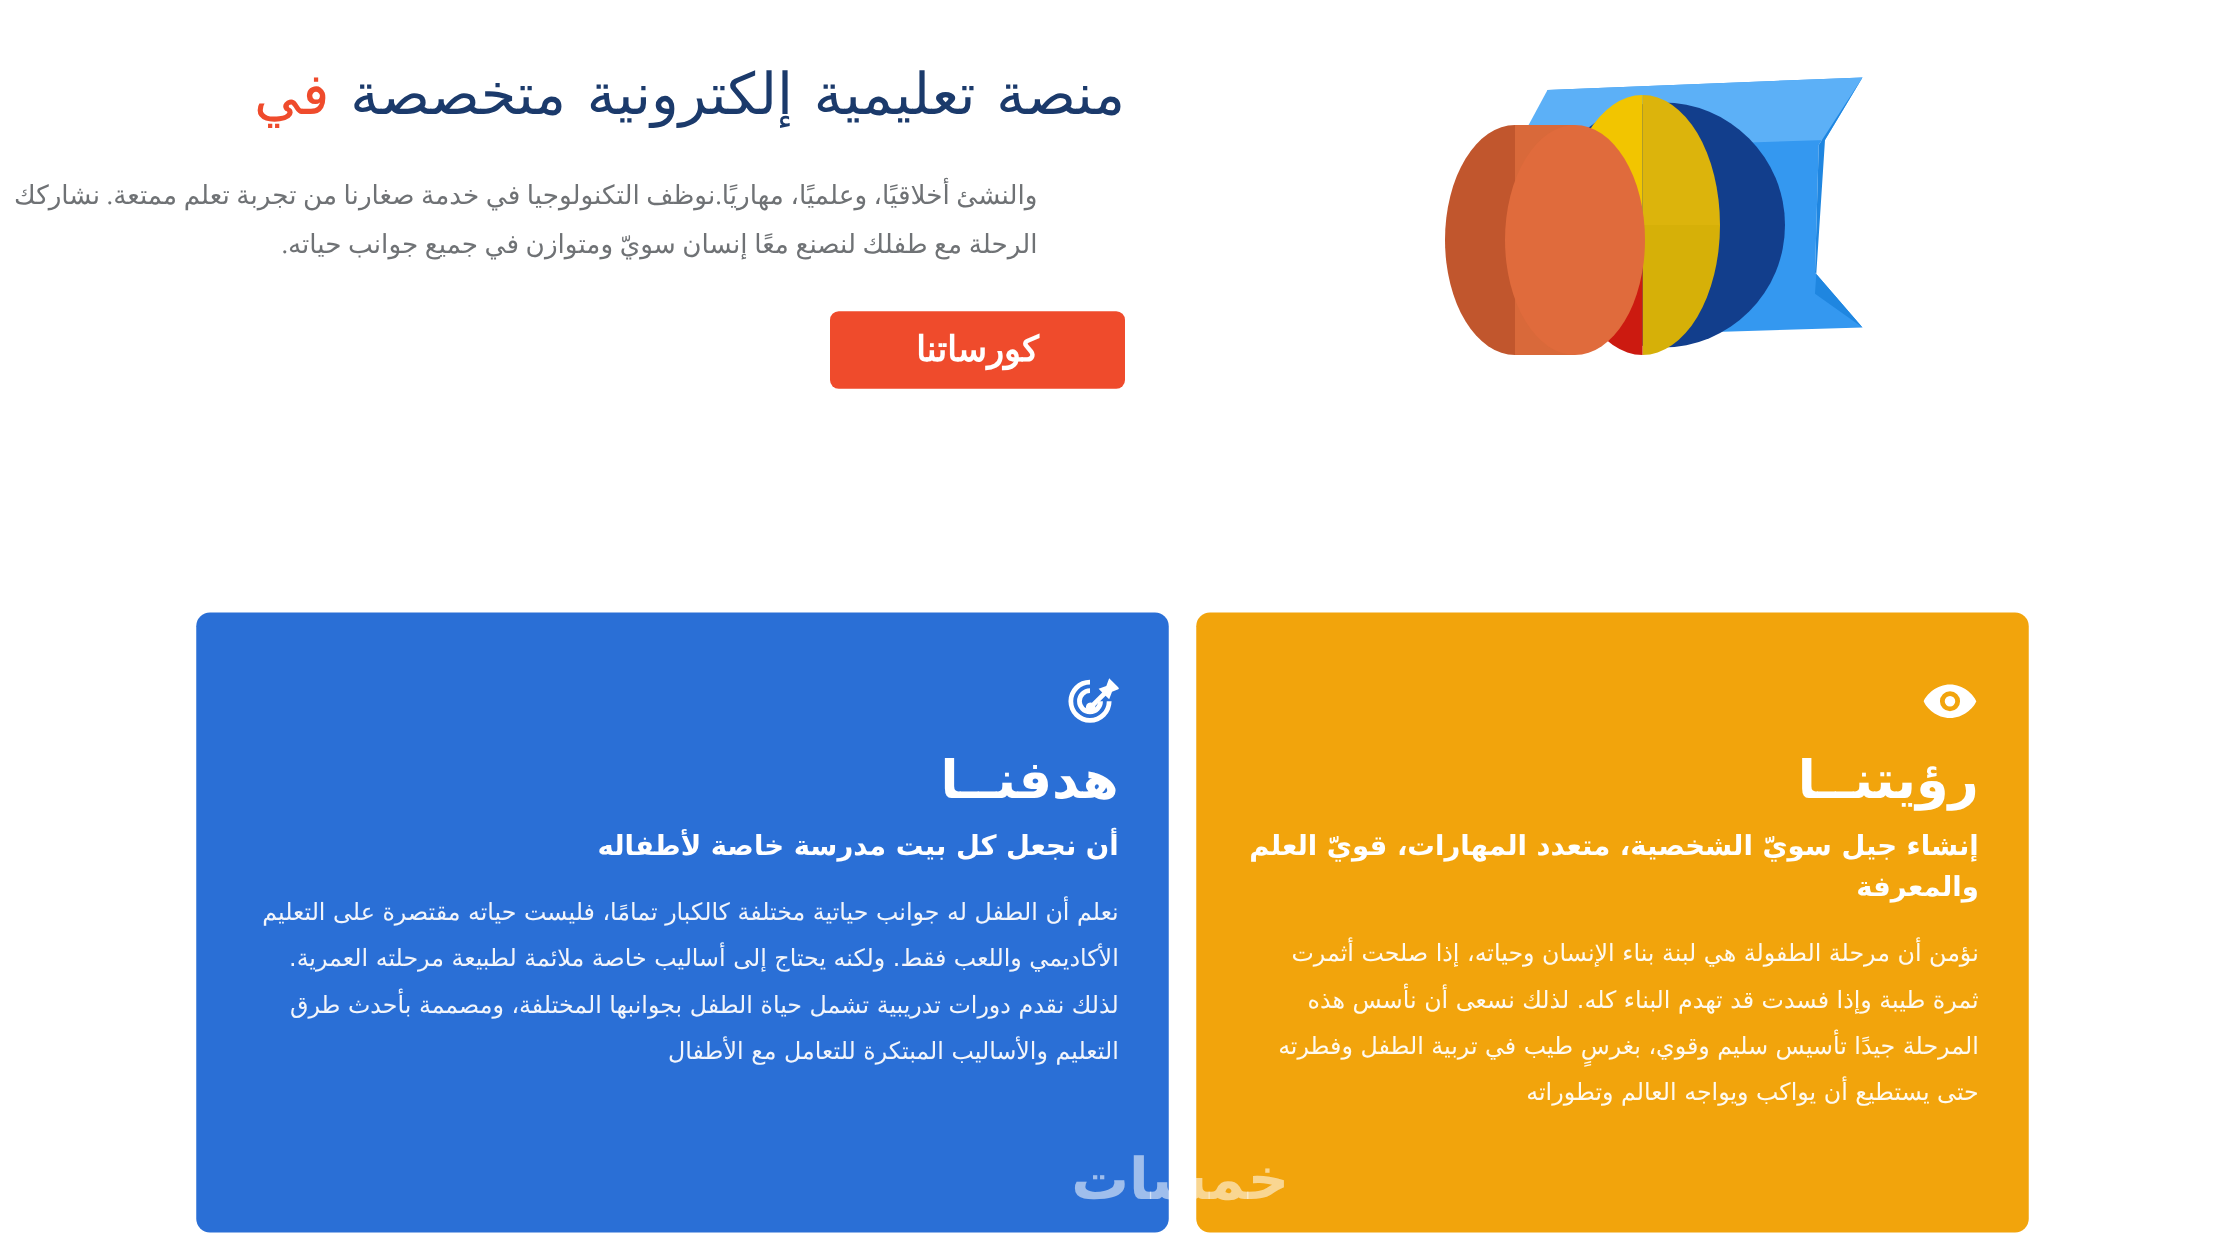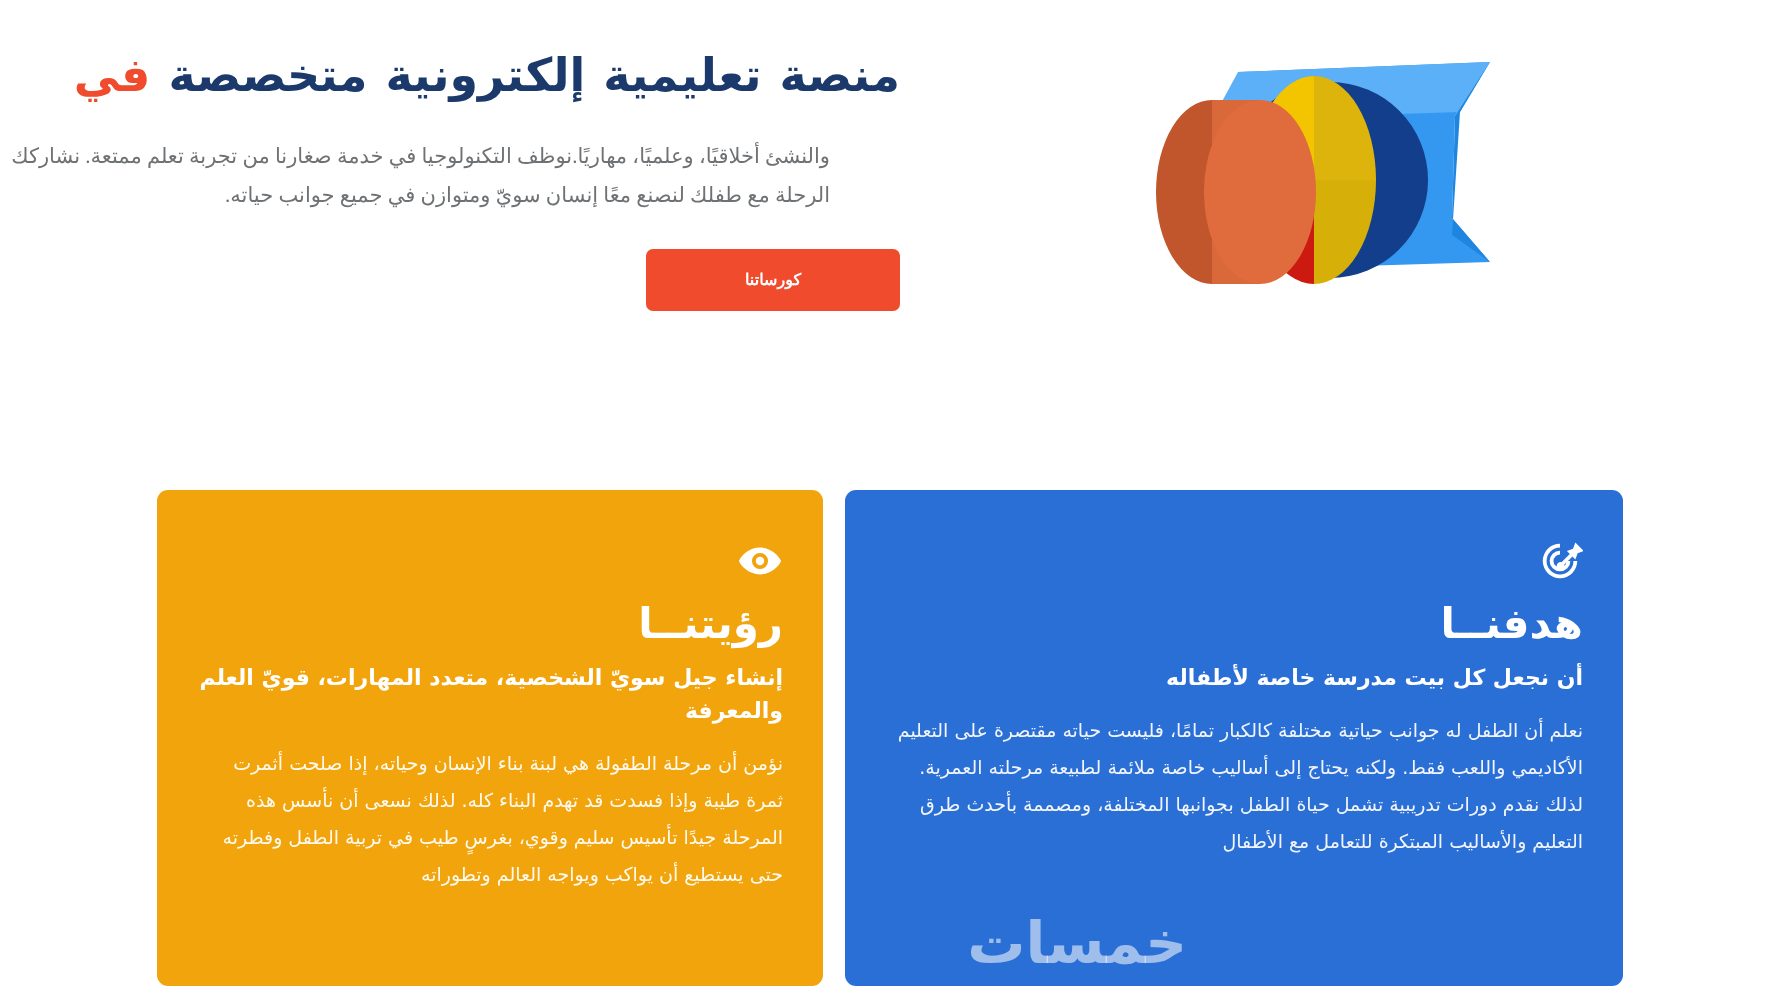--- a/index.html
+++ b/index.html
@@ -23,21 +23,21 @@
   }
 
   .hero-text{
     width:940px;
     padding:44px 40px 0 0;
     text-align:right;
   }
 
   .hero-title{
     font-size:46px;
-    font-weight:bold;
+    font-weight:normal;
     line-height:1.38;
     color:#1b3a6b;
     letter-spacing:0px;
     word-spacing:2px;
   }
   .hero-title .accent{ color:#ef4b2c; }
 
   .hero-para{
     margin-top:30px;
     font-size:21px;
@@ -52,23 +52,23 @@
   .cta-wrap{
     margin-top:34px;
     display:flex;
     justify-content:flex-start;
   }
   .cta-button{
     background:#ef4b2c;
     color:#ffffff;
     border:none;
     border-radius:7px;
-    width:254px;
+    width:236px;
     height:62px;
-    font-size:16px;
+    font-size:28px;
     font-weight:bold;
     font-family:Liberation Sans, sans-serif;
     cursor:pointer;
     line-height:62px;
     text-align:center;
     padding:0;
   }
 
   
   .hero-art{
@@ -129,24 +129,24 @@
     color:#f2f5fb;
     font-weight:normal;
   }
   .card-vision .card-body{ color:#fffaf0; }
 
   
   .watermark{
     position:absolute;
     left:700px; bottom:8px;
     width:330px; height:70px;
-    font-size:58px;
+    font-size:46px;
     font-weight:bold;
     color:rgba(255,255,255,0.55);
-    text-align:right;
+    text-align:left;
     line-height:70px;
     pointer-events:none;
     letter-spacing:2px;
     z-index:5;
   }
 </style>
 </head>
 <body>
 
 <section class="hero">
@@ -177,39 +177,39 @@
 
       <ellipse cx="112" cy="172" rx="56" ry="92" fill="#c1562d"></ellipse>
       <rect x="112" y="80" width="48" height="184" fill="#d9693a"></rect>
       <ellipse cx="160" cy="172" rx="56" ry="92" fill="#e06b3c"></ellipse>
     </svg>
   </div>
 
 </section>
 
 <section class="cards">
-
-  <article class="card card-vision">
-    <span class="card-icon">
-      <svg viewBox="0 0 24 24" aria-hidden="true">
-        <path d="M12 5C6.5 5 2.2 9.1 1 12c1.2 2.9 5.5 7 11 7s9.8-4.1 11-7c-1.2-2.9-5.5-7-11-7zm0 11.2A4.2 4.2 0 1 1 12 7.8a4.2 4.2 0 0 1 0 8.4zm0-6.4a2.2 2.2 0 1 0 0 4.4 2.2 2.2 0 0 0 0-4.4z"></path>
-      </svg>
-    </span>
-    <h2 class="card-title">رؤيتنــا</h2>
-    <p class="card-subtitle">إنشاء جيل سويّ الشخصية، متعدد المهارات، قويّ العلم والمعرفة</p>
-    <p class="card-body">نؤمن أن مرحلة الطفولة هي لبنة بناء الإنسان وحياته، إذا صلحت أثمرت ثمرة طيبة وإذا فسدت قد تهدم البناء كله. لذلك نسعى أن نأسس هذه المرحلة جيدًا تأسيس سليم وقوي، بغرسٍ طيب في تربية الطفل وفطرته حتى يستطيع أن يواكب ويواجه العالم وتطوراته</p>
-  </article>
 
   <article class="card card-goal">
     <span class="card-icon">
       <svg viewBox="0 0 24 24" aria-hidden="true">
         <path d="M21.6 2.4l-1.2 3.2-3.2 1.2 1.5 1.5-4.3 4.3a2 2 0 1 0 1.4 1.4l4.3-4.3 1.5 1.5 1.2-3.2 3.2-1.2z" transform="translate(-1.6,0)"></path>
         <path d="M12 3a9 9 0 1 0 9 9h-2a7 7 0 1 1-7-7V3z"></path>
         <path d="M12 6.6A5.4 5.4 0 1 0 17.4 12h-2a3.4 3.4 0 1 1-3.4-3.4V6.6z"></path>
       </svg>
     </span>
     <h2 class="card-title">هدفنــا</h2>
     <p class="card-subtitle">أن نجعل كل بيت مدرسة خاصة لأطفاله</p>
     <p class="card-body">نعلم أن الطفل له جوانب حياتية مختلفة كالكبار  تمامًا، فليست حياته مقتصرة على التعليم الأكاديمي واللعب فقط. ولكنه يحتاج إلى أساليب خاصة ملائمة لطبيعة مرحلته العمرية. لذلك نقدم دورات تدريبية تشمل حياة الطفل بجوانبها المختلفة، ومصممة بأحدث طرق التعليم والأساليب المبتكرة للتعامل مع الأطفال</p>
   </article>
 
+  <article class="card card-vision">
+    <span class="card-icon">
+      <svg viewBox="0 0 24 24" aria-hidden="true">
+        <path d="M12 5C6.5 5 2.2 9.1 1 12c1.2 2.9 5.5 7 11 7s9.8-4.1 11-7c-1.2-2.9-5.5-7-11-7zm0 11.2A4.2 4.2 0 1 1 12 7.8a4.2 4.2 0 0 1 0 8.4zm0-6.4a2.2 2.2 0 1 0 0 4.4 2.2 2.2 0 0 0 0-4.4z"></path>
+      </svg>
+    </span>
+    <h2 class="card-title">رؤيتنــا</h2>
+    <p class="card-subtitle">إنشاء جيل سويّ الشخصية، متعدد المهارات، قويّ العلم والمعرفة</p>
+    <p class="card-body">نؤمن أن مرحلة الطفولة هي لبنة بناء الإنسان وحياته، إذا صلحت أثمرت ثمرة طيبة وإذا فسدت قد تهدم البناء كله. لذلك نسعى أن نأسس هذه المرحلة جيدًا تأسيس سليم وقوي، بغرسٍ طيب في تربية الطفل وفطرته حتى يستطيع أن يواكب ويواجه العالم وتطوراته</p>
+  </article>
+
   <div class="watermark">خمسات</div>
 </section>
 
 </body></html>

